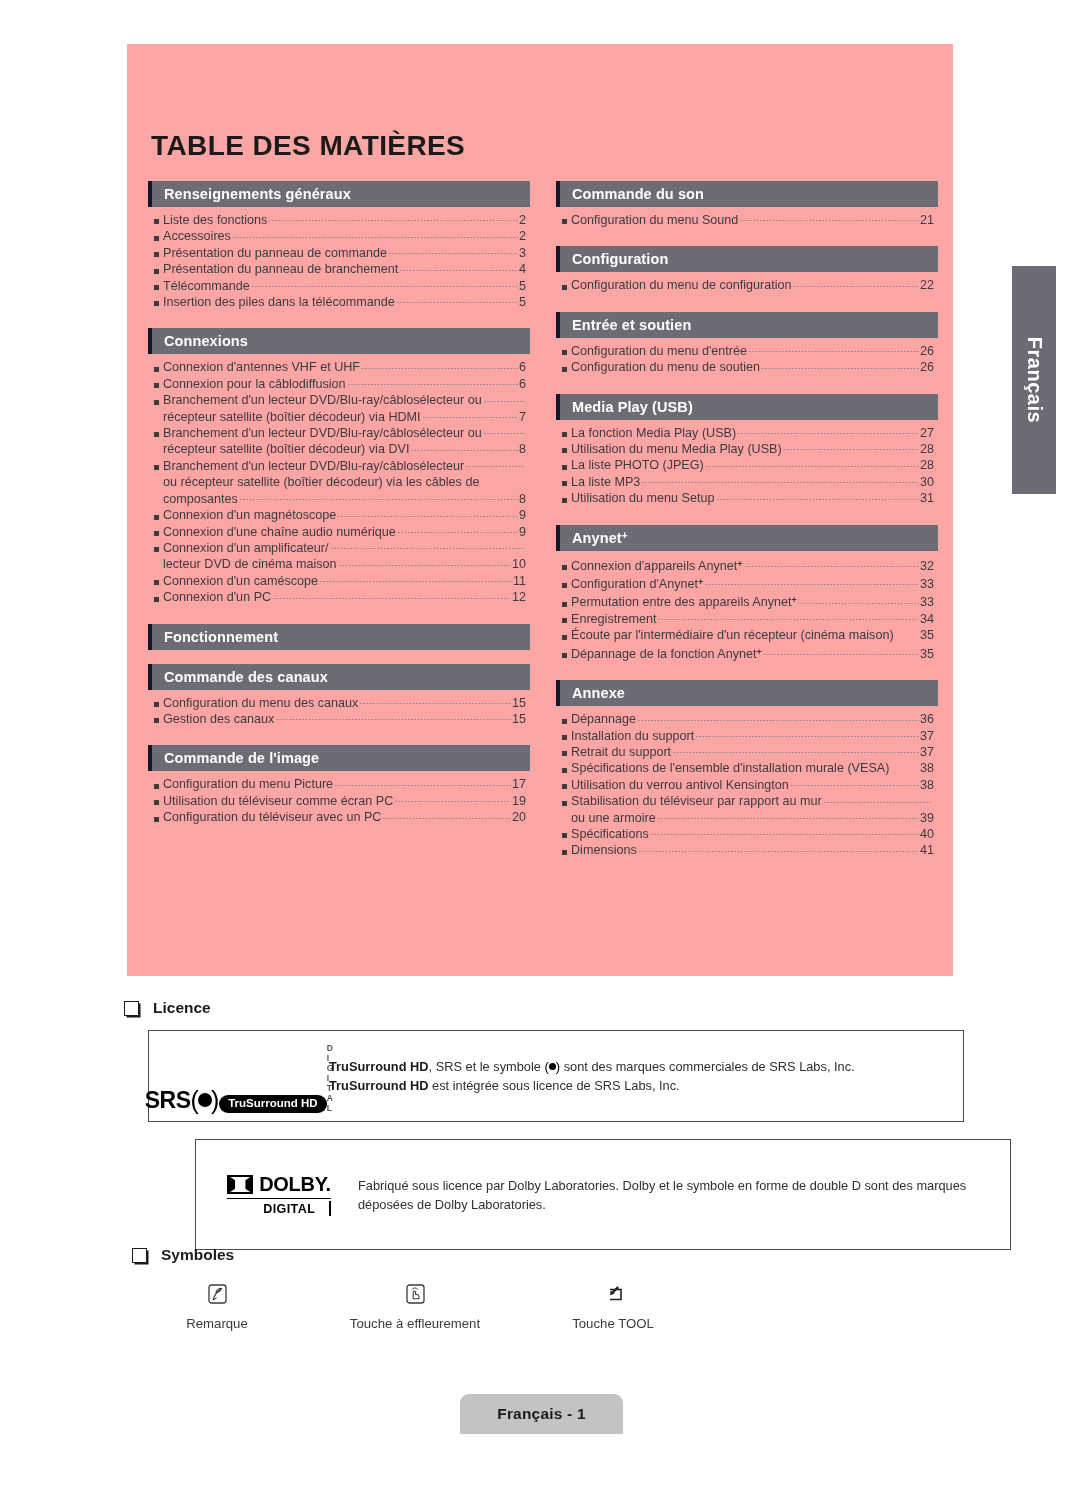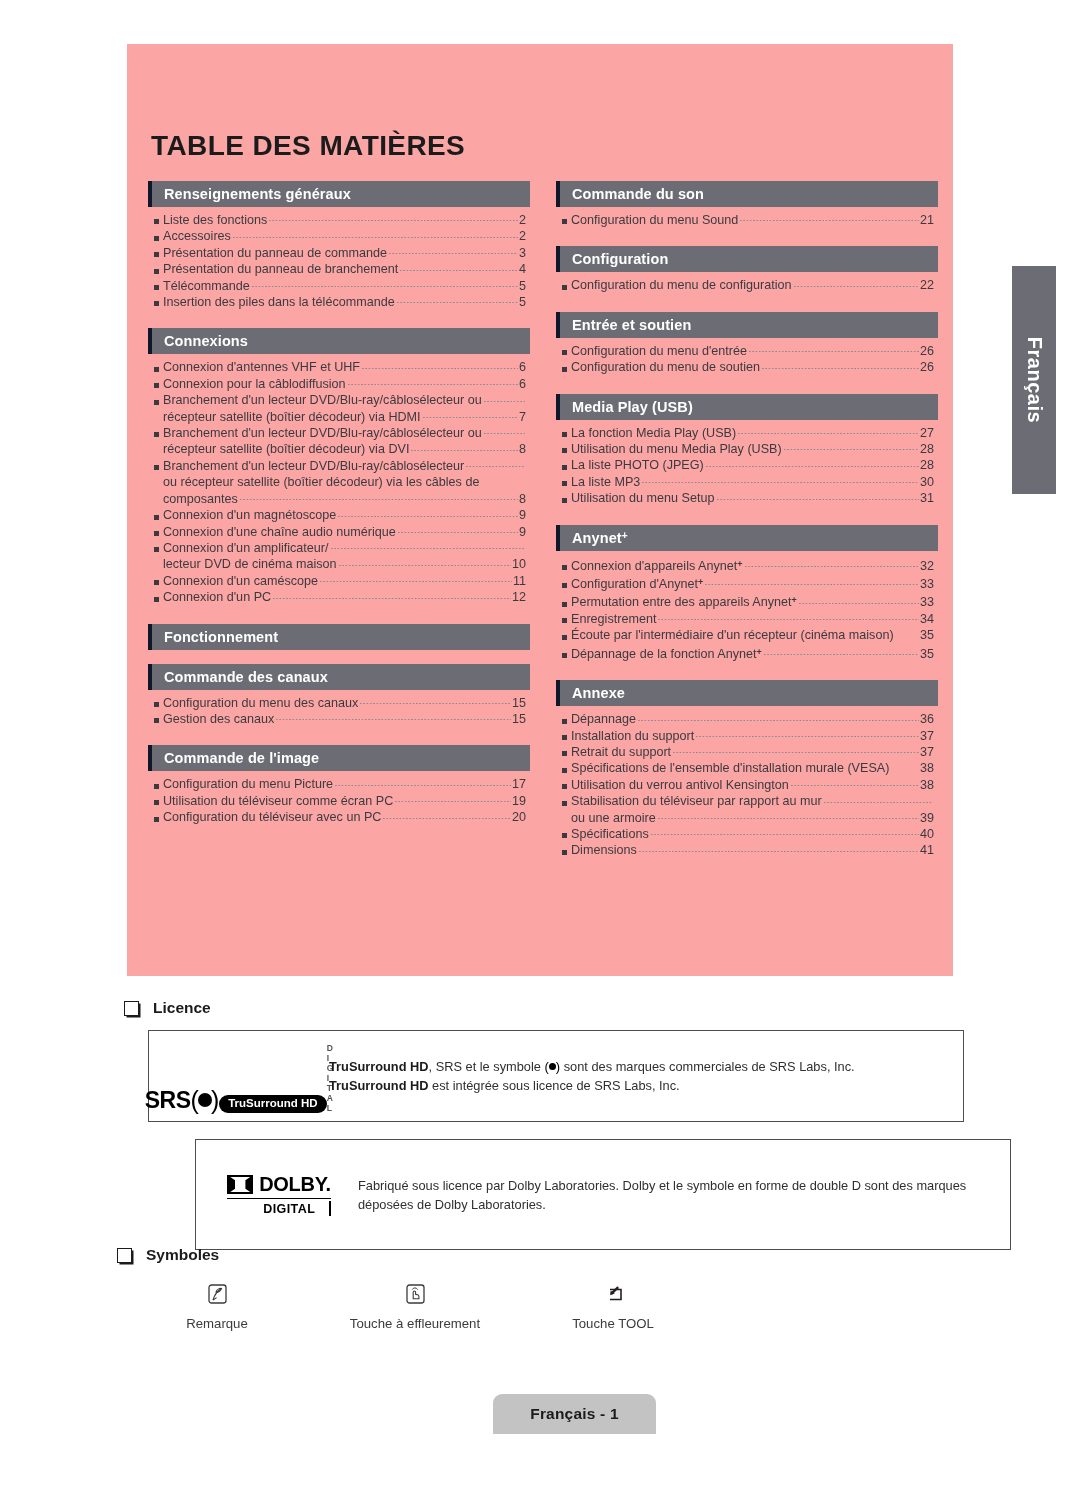--- a/index.html
+++ b/index.html
@@ -167,21 +167,21 @@
     width: 13px;
     height: 13px;
     border: 1.6px solid #1b1b1b;
     box-shadow: 2px 2px 0 -0.5px #1b1b1b;
     display: inline-block;
     background: #fff;
     flex: 0 0 auto;
   }
 
   #licence-head { left: 124px; top: 999px; }
-  #symboles-head { left: 117px; top: 1246px; }
+  #symboles-head { left: 132px; top: 1246px; }
 
   .logo-box {
     position: absolute;
     border: 1.3px solid #4c4c4c;
     background: #ffffff;
     box-sizing: border-box;
     display: flex;
     align-items: center;
   }
   #srs-box { left: 148px; top: 1030px; width: 816px; height: 92px; }
@@ -312,21 +312,20 @@
     position: absolute;
     left: 460px;
     top: 1394px;
     width: 163px;
     height: 40px;
     background: #c3c3c3;
     border-radius: 9px 9px 0 0;
     display: flex;
     align-items: center;
     justify-content: center;
-    margin-left: 33px;
   }
   #footer-label {
     font-size: 15.5px;
     font-weight: bold;
     color: #1b1b1b;
     letter-spacing: 0.2px;
   }
 </style>
 </head>
 <body>

